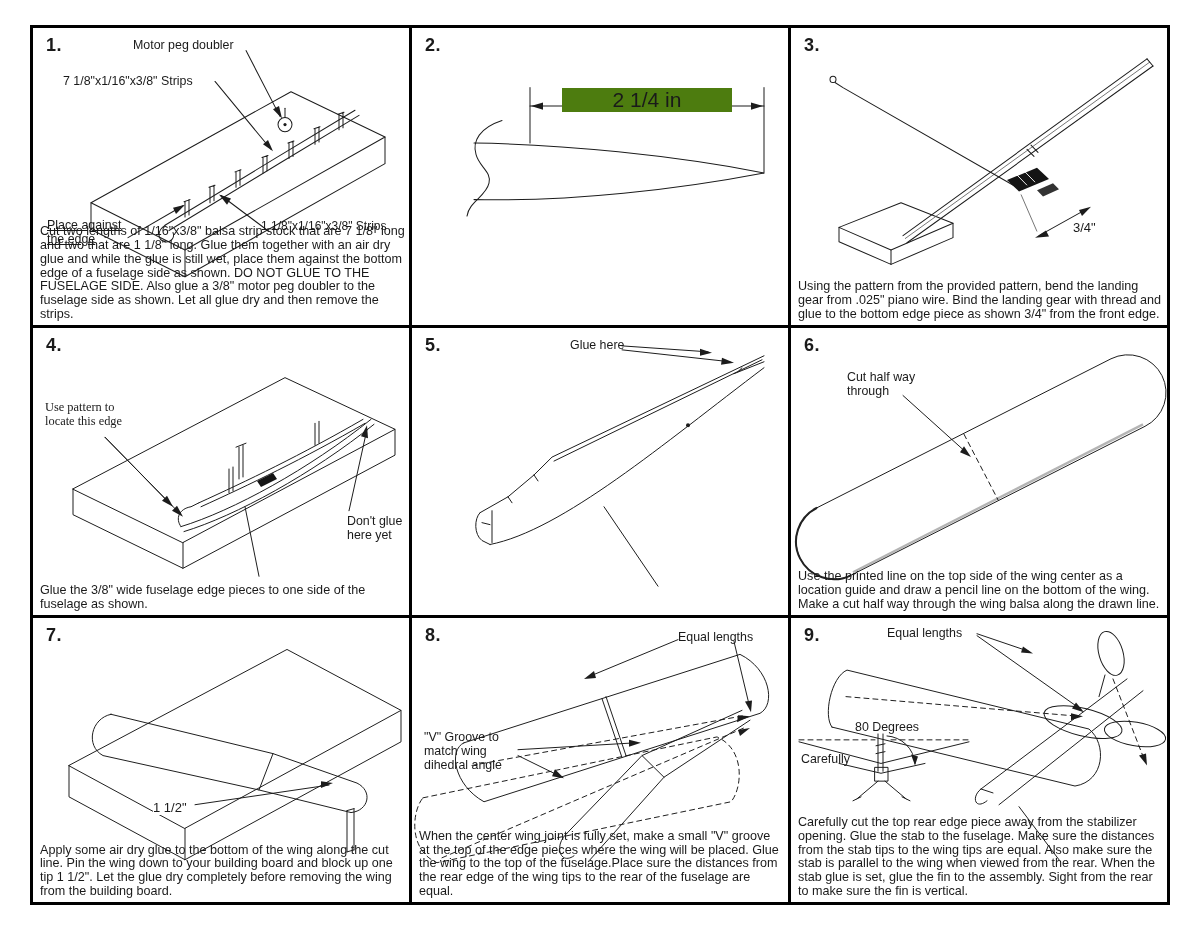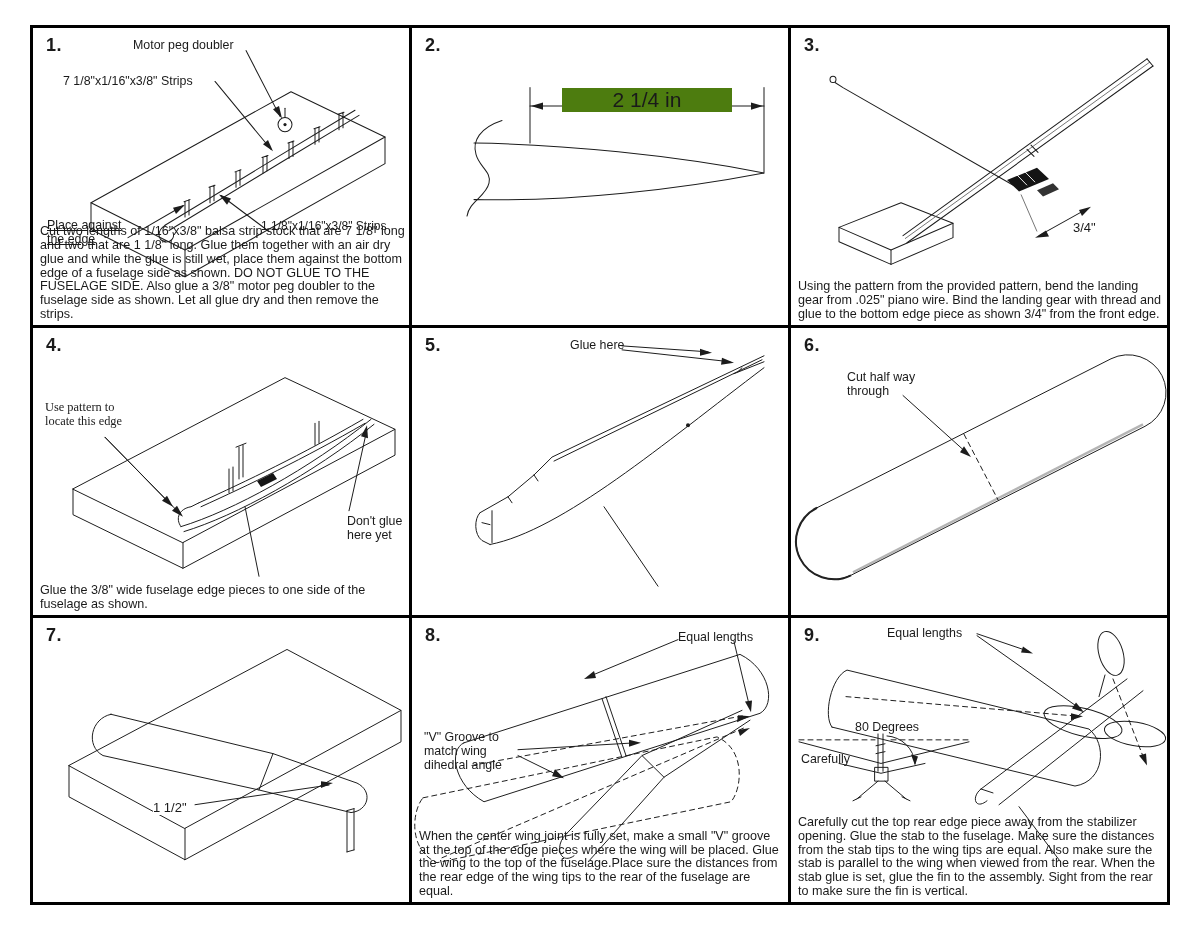--- a/index.html
+++ b/index.html
@@ -187,20 +187,21 @@
         <path d="M26,181 A38,38 0 0 0 60,249" stroke="#222" stroke-width="2" fill="none"></path>
         <path class="d" d="M173,107 L207,173" stroke-dasharray="4 3"></path>
       </g>
       <g>
         <path class="k" d="M112,68 L176,126"></path>
           <polygon class="f" points="180,130 173,119 169,125"></polygon>
       </g>
     </svg>
     <div class="num">6.</div>
     <div class="co" style="left:56px;top:42px;width:100px;">Cut half way through</div>
+    <div class="cap">Use the printed line on the top side of the wing center as a location guide and draw a pencil line on the bottom of the wing. Make a cut half way through the wing balsa along the drawn line.</div>
   </div>
 
   <div class="cell">
     <svg class="draw" viewBox="0 0 376 289" preserveAspectRatio="none">
       <g>
         <path class="k" d="M36,150 L254,32 L368,94 L152,214 Z"></path>
         <path class="k" d="M36,150 L36,182 L152,246 L152,214"></path>
         <path class="k" d="M152,246 L368,126 L368,94"></path>
       </g>
       <g>
@@ -210,20 +211,21 @@
       <g>
         <path class="k" d="M314,196 L314,238 M321,194 L321,236 M314,238 L321,236 M314,196 L321,194"></path>
       </g>
       <g>
         <path class="k" d="M162,190 L296,170"></path>
           <polygon class="f" points="300,168 288,166 288,173"></polygon>
       </g>
     </svg>
     <div class="num">7.</div>
     <div class="dim-small" style="left:120px;top:182px;">1 1/2"</div>
+    <div class="cap">Apply some air dry glue to the bottom of the wing along the cut line. Pin the wing down to your building board and block up one tip 1 1/2". Let the glue dry completely before removing the wing from the building board.</div>
   </div>
 
   <div class="cell">
     <svg class="draw" viewBox="0 0 376 289" preserveAspectRatio="none">
       <g>
         <path class="d" d="M11,183 L305,121 C334,134 330,174 319,187 L25,249 C-4,236 0,196 11,183 Z" stroke="#3a3a3a"></path>
       </g>
       <g>
         <path class="k" d="M162,242 C148,252 142,232 154,220 L230,140 L330,94"></path>
         <path class="k" d="M178,246 L252,162 L338,104"></path>

